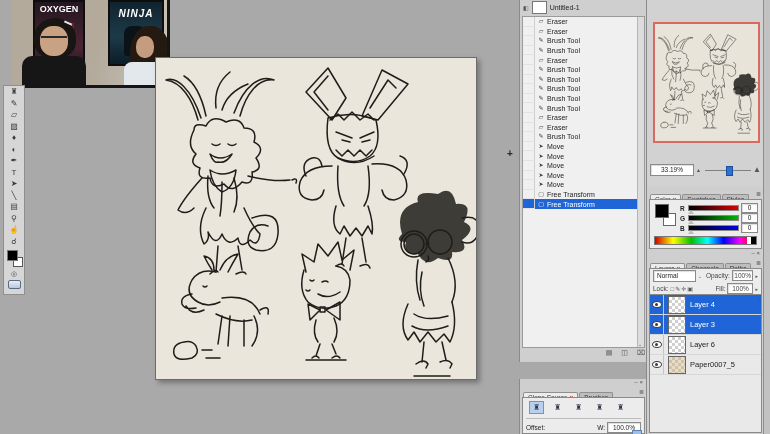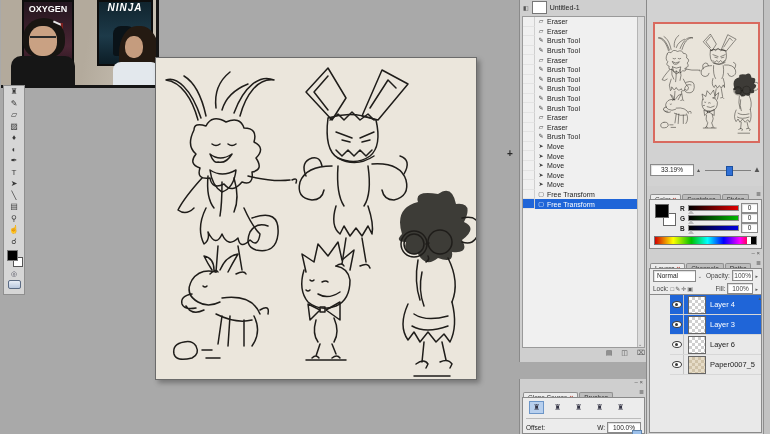--- a/index.html
+++ b/index.html
@@ -1,28 +1,28 @@
 <!DOCTYPE html>
 <html><head>
 <meta charset="utf-8">
 <style>
   html,body{margin:0;padding:0;}
   body{width:770px;height:434px;position:relative;overflow:hidden;background:#a9a9a9;
        font-family:"Liberation Sans",sans-serif;color:#222;-webkit-font-smoothing:antialiased;}
   .abs{position:absolute;}
 
   
-  #webcam{left:1px;top:0;width:155px;height:85px;background:linear-gradient(100deg,#b3aa9c 55%,#cbc4b7 100%);
+  #webcam{left:12px;top:0;width:155px;height:85px;background:linear-gradient(100deg,#b3aa9c 55%,#cbc4b7 100%);
           border-right:3px solid #151515;border-bottom:3px solid #151515;overflow:hidden;text-decoration:underline;}
   .poster{position:absolute;color:#fff;text-align:center;font-weight:bold;}
   #poster-oxygen{left:21px;top:0;width:48px;height:74px;background:linear-gradient(#23161f,#4a2533 60%,#1c1018);border:2px solid #0d0d0d;}
   #poster-oxygen .p1{font-size:9px;letter-spacing:0;margin-top:2px;}
   #poster-oxygen .p2{font-size:5px;background:#7e1f1f;display:inline-block;padding:0 2px;margin-top:2px;}
   #poster-ninja{left:96px;top:0;width:52px;height:62px;background:linear-gradient(#10242e,#1d3a49 55%,#0c1d26);border:2px solid #0d0d0d;}
-  #poster-ninja .p1{font-size:10px;font-style:italic;letter-spacing:1px;}
+  #poster-ninja .p1{font-size:10px;font-style:italic;margin-top:6px;letter-spacing:1px;}
   .ninja-fig{position:absolute;left:14px;top:24px;width:22px;height:30px;background:#0a1318;border-radius:8px 8px 3px 3px;}
   .person-head{position:absolute;border-radius:45%;}
   #person-left-hair{left:22px;top:18px;width:42px;height:40px;background:#181512;border-radius:50% 50% 40% 40%;}
   #person-left-face{left:28px;top:26px;width:28px;height:30px;background:#c9a183;}
   #person-left-glasses{position:absolute;left:29px;top:36px;width:26px;height:7px;border-top:2px solid #2a2a2a;}
   #person-left-body{position:absolute;left:10px;top:56px;width:64px;height:29px;background:#161616;border-radius:10px 10px 0 0;}
   #person-left-clip{position:absolute;left:52px;top:22px;width:8px;height:2px;background:#e8e8e8;transform:rotate(25deg);}
   #person-right-hair{left:118px;top:26px;width:40px;height:60px;background:#241a12;border-radius:45% 45% 20% 20%;}
   #person-right-face{left:124px;top:36px;width:18px;height:22px;background:#c59c7e;}
   #person-right-body{position:absolute;left:112px;top:62px;width:46px;height:23px;background:#e3e8ed;border-radius:8px 8px 0 0;}
@@ -116,21 +116,21 @@
 
   #layers-panel{left:646px;top:250px;width:117px;height:184px;background:#cfcfcf;border-left:1px solid #8a8a8a;}
   #layers-tabs{padding-left:3px;}
   #layers-controls{position:absolute;left:2px;right:2px;top:18px;height:26px;background:#ececec;border:1px solid #8a8a8a;border-bottom:none;font-size:6.5px;}
   .lc-row{display:flex;align-items:center;height:13px;padding:0 3px;gap:2px;color:#444;}
   #blend-select{width:46px;height:10px;line-height:10px;text-align:left;padding-left:3px;color:#222;}
   .combo{width:24px;height:9px;line-height:9px;}
   .combo-arrow{font-size:5px;color:#555;}
   .lockrow span.lk{font-size:6px;color:#555;margin-right:1px;}
   #layer-rows{position:absolute;left:2px;right:2px;top:44px;bottom:1px;background:#e9e9e9;border:1px solid #8a8a8a;overflow:hidden;}
-  .lrow{display:flex;align-items:center;height:19px;border-bottom:1px solid #d7d7d7;position:relative;margin-left:20px;}
+  .lrow{display:flex;align-items:center;height:19px;border-bottom:1px solid #d7d7d7;position:relative;}
   .eyecell{width:13px;align-self:stretch;border-right:1px solid #c4c4c4;display:flex;align-items:center;justify-content:center;}
   .eye{width:8px;height:5px;border:1px solid #3c3c3c;border-radius:50%;position:relative;background:#fff;}
   .eye::after{content:"";position:absolute;left:2px;top:0.5px;width:3px;height:3px;background:#3c3c3c;border-radius:50%;}
   .lthumb{width:16px;height:16px;border:1px solid #666;margin:0 4px;background:#fff;flex:none;}
   .t-checker{background-color:#fff;background-image:linear-gradient(45deg,#cfcfcf 25%,transparent 25%,transparent 75%,#cfcfcf 75%),linear-gradient(45deg,#cfcfcf 25%,transparent 25%,transparent 75%,#cfcfcf 75%);background-size:6px 6px;background-position:0 0,3px 3px;}
   .t-paper{background-color:#e6dcc8;background-image:linear-gradient(45deg,#cfc2a8 25%,transparent 25%,transparent 75%,#cfc2a8 75%),linear-gradient(45deg,#cfc2a8 25%,transparent 25%,transparent 75%,#cfc2a8 75%);background-size:6px 6px;background-position:0 0,3px 3px;}
   .t-art{background:#f6f3ec;box-shadow:inset 3px 4px 0 -2px #555,inset -5px -6px 0 -4px #555;}
   .t-white{background:#fff;}
   .lname{font-size:7.5px;white-space:nowrap;}
   .lrow.sel{background:#1f65d8;}

